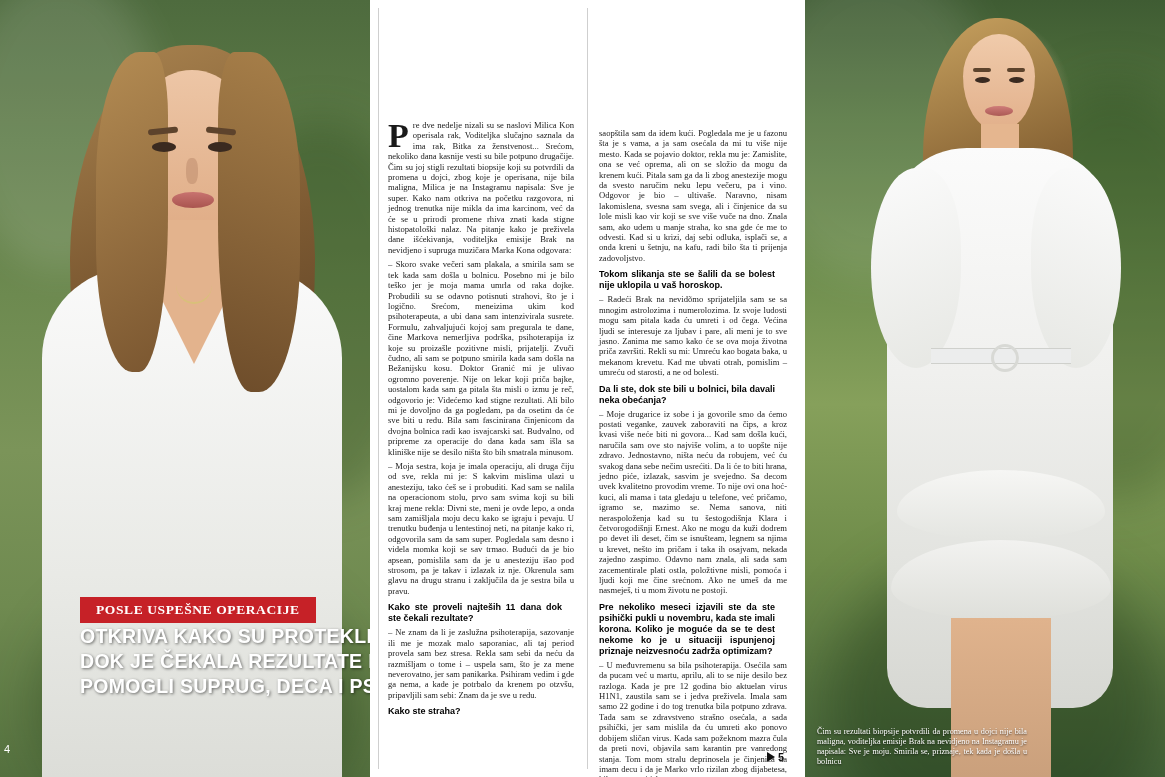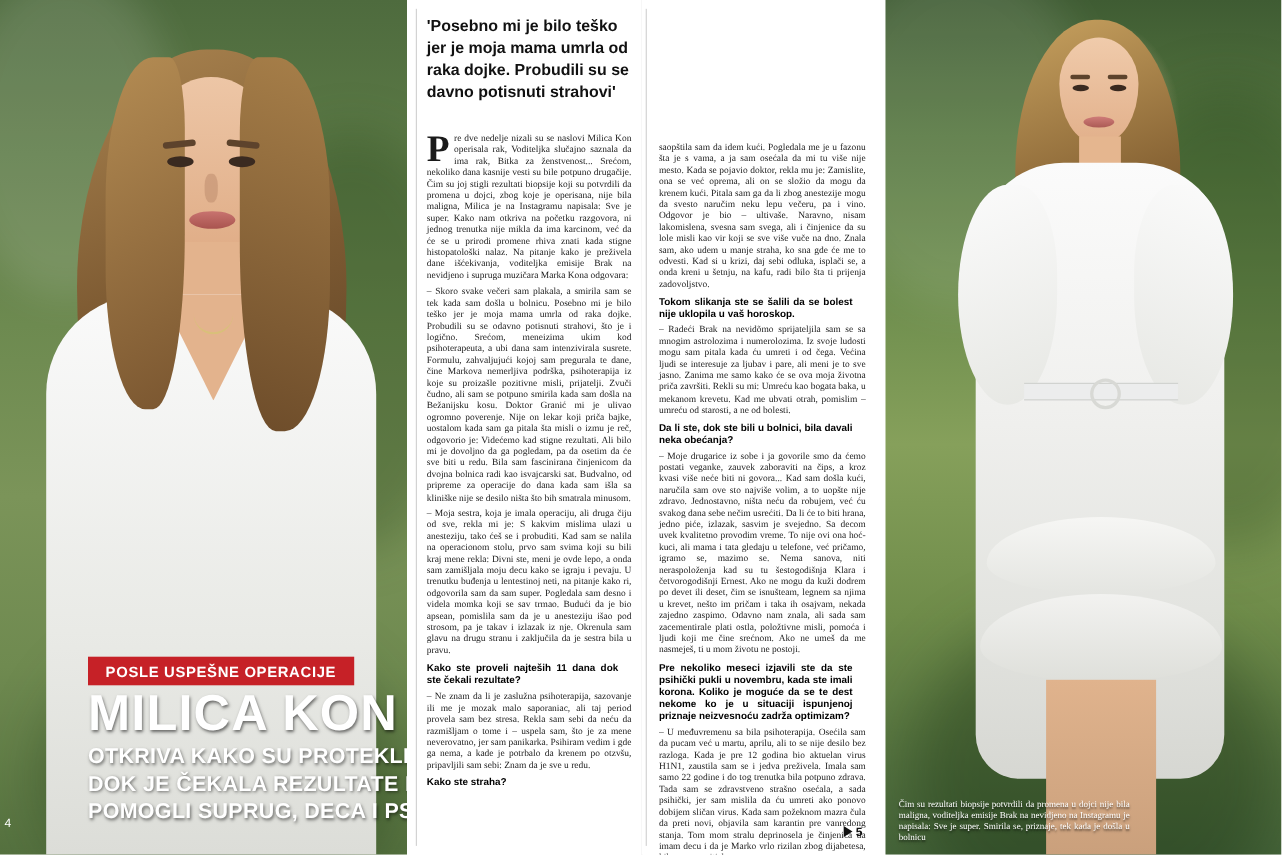--- a/index.html
+++ b/index.html
@@ -34,21 +34,21 @@
   .nose{position:absolute;left:186px;top:158px;width:12px;height:26px;border-radius:40%;background:rgba(190,140,110,.55);}
   .lips{position:absolute;left:172px;top:192px;width:42px;height:16px;border-radius:50%;background:linear-gradient(180deg,#c8736f,#a9544f);}
   .neck{position:absolute;left:160px;top:220px;width:64px;height:60px;background:#e3b38d;}
   .body-left{position:absolute;left:42px;top:268px;width:300px;height:509px;border-radius:90px 90px 0 0;
     background:linear-gradient(180deg,#fafafa,#e9eae6 60%,#dcddd8);}
   .vneck{position:absolute;left:146px;top:268px;width:96px;height:96px;background:#e3b38d;
     clip-path:polygon(0 0,100% 0,50% 100%);}
   .necklace{position:absolute;left:176px;top:266px;width:36px;height:36px;border-bottom:2px solid #d9c07a;border-radius:0 0 50% 50%;}
 
   .banner{position:absolute;left:80px;top:597px;height:26px;background:#c62127;display:flex;align-items:center;padding:0 16px;}
-  .banner span{color:#fff;font-family:Liberation Sans, sans-serif;font-weight:bold;font-size:13.5px;letter-spacing:.6px;}
+  .banner span{color:#fff;font-family:Liberation Serif, serif;font-weight:bold;font-size:13.5px;letter-spacing:.6px;}
   .headline{position:absolute;left:80px;top:622px;width:500px;color:#fff;font-family:"Liberation Sans",sans-serif;}
   .headline .name{font-size:46px;font-weight:bold;letter-spacing:1px;line-height:52px;text-shadow:1px 1px 3px rgba(0,0,0,.55);}
   .headline .sub{font-size:19.5px;font-weight:bold;line-height:25px;letter-spacing:.3px;text-shadow:1px 1px 3px rgba(0,0,0,.55);margin-top:2px;}
   .pagenum-left{position:absolute;left:4px;bottom:22px;color:#fff;font-family:"Liberation Sans",sans-serif;font-size:11px;}
 
   
   .col-left{position:absolute;left:378px;top:0;width:205px;height:777px;background:#fff;padding:0;}
   .rule-v{position:absolute;top:8px;bottom:8px;width:1px;background:#cfcfcf;}
   .pull{font-family:"Liberation Sans",sans-serif;font-weight:bold;font-size:14.5px;line-height:20px;color:#111;}
   .colbody{font-family:"Liberation Serif",serif;font-size:8.6px;line-height:10.4px;color:#1a1a1a;text-align:justify;}
@@ -114,32 +114,28 @@
       <div class="eye-l"></div>
       <div class="eye-r"></div>
       <div class="nose"></div>
       <div class="lips"></div>
 
       <div class="banner">
         <span>POSLE USPEŠNE OPERACIJE</span>
       </div>
 
       <div class="headline">
-        <div class="name">MILICA KON</div>
         <div class="sub">OTKRIVA KAKO SU PROTEKLI DANI NEIZVESNOSTI DOK JE ČEKALA REZULTATE I KOLIKO SU JOJ POMOGLI SUPRUG, DECA I PSIHOTERAPIJA</div>
       </div>
 
       <div class="pagenum-left">4</div>
     </div>
 
     <div class="col-left">
       <div class="rule-v" style="left:0;"></div>
-      <div style="position:absolute;left:10px;top:14px;width:186px;">
-        <div class="pull">'Posebno mi je bilo teško jer je moja mama umrla od raka dojke. Probudili su se davno potisnuti strahovi'</div>
-      </div>
       <div class="colbody" style="position:absolute;left:10px;top:120px;width:186px;">
         <p>
           <span class="dropcap">P</span><span>re dve nedelje nizali su se naslovi Milica Kon operisala rak, Voditeljka slučajno saznala da ima rak, Bitka za ženstvenost... Srećom, nekoliko dana kasnije vesti su bile potpuno drugačije. Čim su joj stigli rezultati biopsije koji su potvrdili da promena u dojci, zbog koje je operisana, nije bila maligna, Milica je na Instagramu napisala: Sve je super. Kako nam otkriva na početku razgovora, ni jednog trenutka nije mikla da ima karcinom, već da će se u prirodi promene rhiva znati kada stigne histopatološki nalaz. Na pitanje kako je preživela dane išćekivanja, voditeljka emisije Brak na nevidjeno i supruga muzičara Marka Kona odgovara:</span>
         </p>
         <p>– Skoro svake večeri sam plakala, a smirila sam se tek kada sam došla u bolnicu. Posebno mi je bilo teško jer je moja mama umrla od raka dojke. Probudili su se odavno potisnuti strahovi, što je i logično. Srećom, meneizima ukim kod psihoterapeuta, a ubi dana sam intenzivirala susrete. Formulu, zahvaljujući kojoj sam pregurala te dane, čine Markova nemerljiva podrška, psihoterapija iz koje su proizašle pozitivne misli, prijatelji. Zvuči čudno, ali sam se potpuno smirila kada sam došla na Bežanijsku kosu. Doktor Granić mi je ulivao ogromno poverenje. Nije on lekar koji priča bajke, uostalom kada sam ga pitala šta misli o izmu je reč, odgovorio je: Videćemo kad stigne rezultati. Ali bilo mi je dovoljno da ga pogledam, pa da osetim da će sve biti u redu. Bila sam fascinirana činjenicom da dvojna bolnica radi kao isvajcarski sat. Budvalno, od pripreme za operacije do dana kada sam išla sa kliniške nije se desilo ništa što bih smatrala minusom.</p>
         <p>– Moja sestra, koja je imala operaciju, ali druga čiju od sve, rekla mi je: S kakvim mislima ulazi u anesteziju, tako ćeš se i probuditi. Kad sam se nalila na operacionom stolu, prvo sam svima koji su bili kraj mene rekla: Divni ste, meni je ovde lepo, a onda sam zamišljala moju decu kako se igraju i pevaju. U trenutku buđenja u lentestinoj neti, na pitanje kako ri, odgovorila sam da sam super. Pogledala sam desno i videla momka koji se sav trmao. Budući da je bio apsean, pomislila sam da je u anesteziju išao pod strosom, pa je takav i izlazak iz nje. Okrenula sam glavu na drugu stranu i zaključila da je sestra bila u pravu.</p>
         <div class="subhead">Kako ste proveli najteših 11 dana dok ste čekali rezultate?</div>
         <p>– Ne znam da li je zaslužna psihoterapija, sazovanje ili me je mozak malo saporaniac, ali taj period provela sam bez stresa. Rekla sam sebi da neću da razmišljam o tome i – uspela sam, što je za mene neverovatno, jer sam panikarka. Psihiram vedim i gde ga nema, a kade je potrbalo da krenem po otzvšu, pripavljili sam sebi: Znam da je sve u redu.</p>
         <div class="subhead">Kako ste straha?</div>
       </div>
@@ -181,16 +177,16 @@
       <div class="r-ruffle1"></div>
       <div class="r-ruffle2"></div>
       <div class="r-legs"></div>
       <div class="r-brow-l"></div>
       <div class="r-brow-r"></div>
       <div class="r-eye-l"></div>
       <div class="r-eye-r"></div>
       <div class="r-lips"></div>
     </div>
 
-    <div class="caption">Čim su rezultati biopsije potvrdili da promena u dojci nije bila maligna, voditeljka emisije Brak na nevidjeno na Instagramu je napisala: Sve je super. Smirila se, priznaje, tek kada je došla u bolnicu</div>
+    <div class="caption">Čim su rezultati biopsije potvrdili da promena u dojci nije bila maligna, voditeljka emisije Brak na nevidjeno na Instagramu je napisala: Sve je moju. Smirila se, priznaje, tek kada je došla u bolnicu</div>
   </div>
 
 </div>
 
 </body></html>

